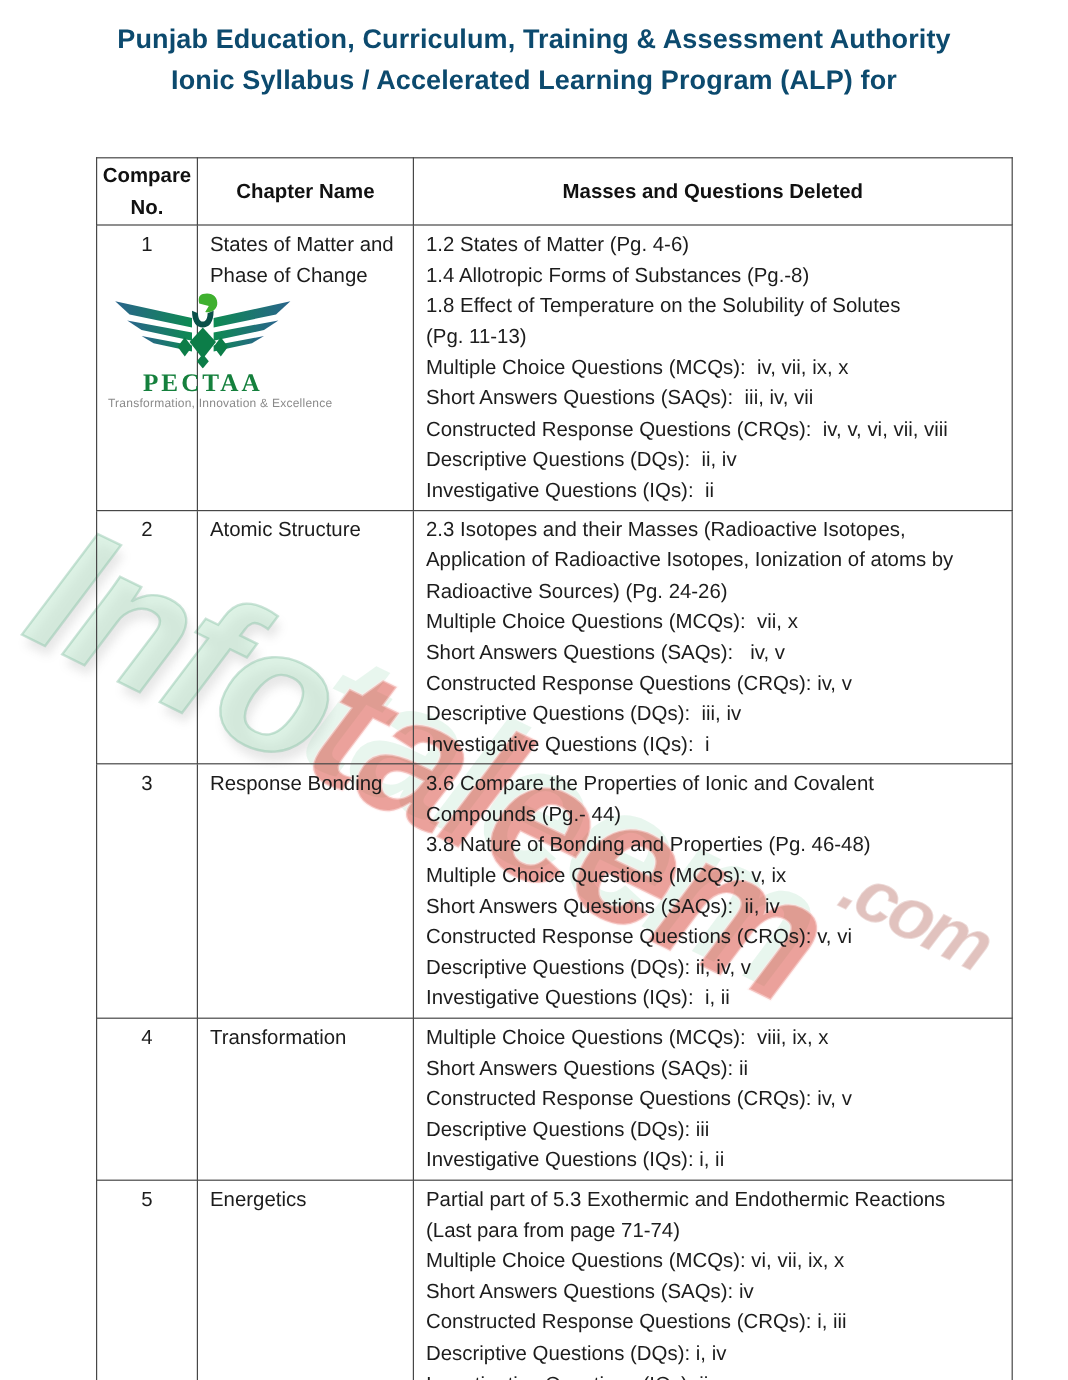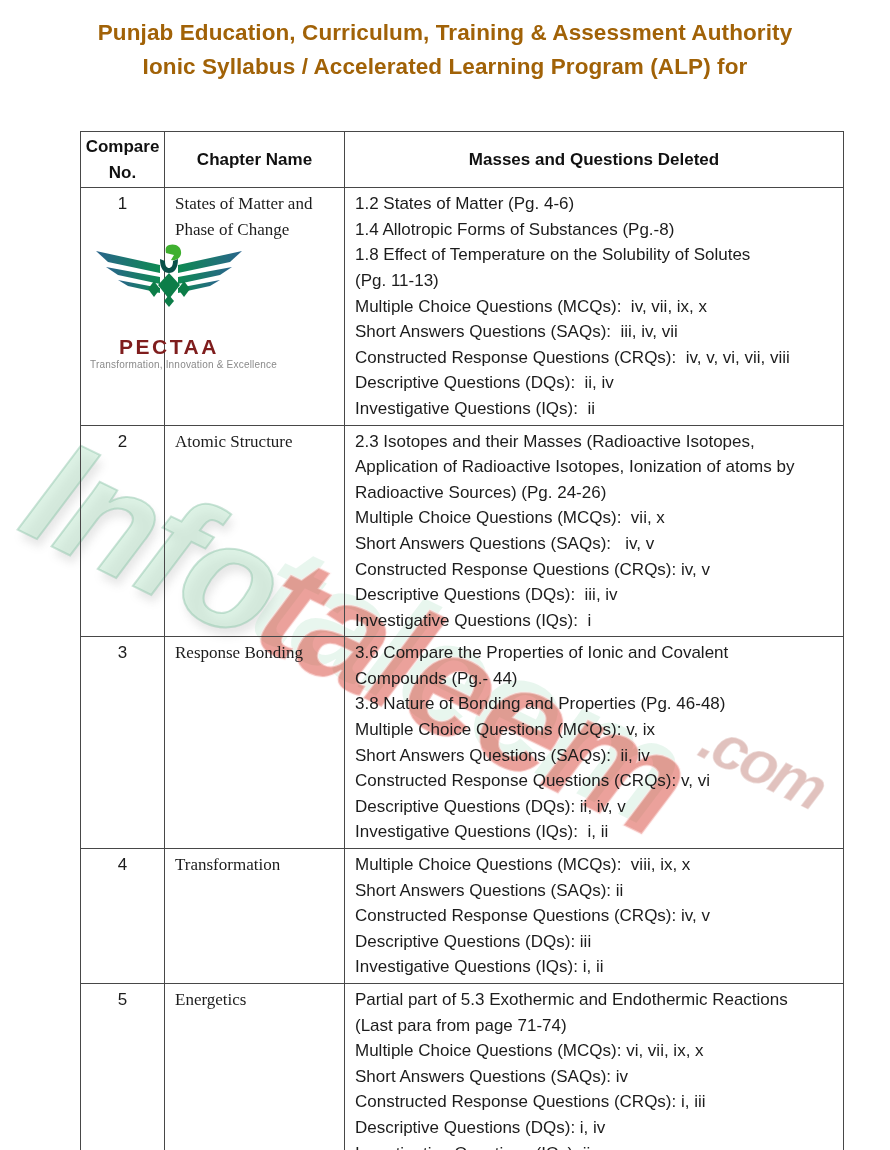--- a/index.html
+++ b/index.html
@@ -11,21 +11,21 @@
     font-family: "Liberation Sans", sans-serif;
     color: #1c1c1c;
   }
   
   .title-block {
     position: absolute; top: 16px; left: 0; width: 890px;
     text-align: center; z-index: 4;
   }
   .title-line {
     font-size: 22.5px; font-weight: 700; line-height: 34px;
-    color: #a16207; letter-spacing: 0.1px;
+    color: #0c4a6e; letter-spacing: 0.1px;
   }
   
   .watermark {
     position: absolute; left: 82px; top: 392px;
     transform: rotate(26deg); transform-origin: left top;
     font-style: italic; font-weight: 800;
     white-space: nowrap; z-index: 1;
     pointer-events: none;
     letter-spacing: -4px;
   }
@@ -58,33 +58,32 @@
     border: 1.6px solid #474747;
     vertical-align: top;
     background: transparent;
     font-size: 17px; line-height: 25.6px;
   }
   table.syllabus th {
     font-weight: 700; text-align: center; vertical-align: middle;
     padding: 2px 4px; height: 54px; color: #111;
   }
   td.col-no { text-align: center; padding-top: 3px; }
-  td.col-name { padding: 3px 6px 3px 10px; white-space: pre-wrap; font-family: Liberation Serif, serif; }
+  td.col-name { padding: 3px 6px 3px 10px; white-space: pre-wrap; }
   td.col-topics { padding: 3px 4px 3px 10px; white-space: pre-wrap; }
   
   .logo {
     position: absolute; left: 90px; top: 243px;
     width: 158px; z-index: 3; text-align: center;
   }
   .logo svg { display: block; margin: 0 auto; }
   .logo-text {
-    font-size: 21px; font-weight: 800; color: #7f1d1d;
+    font-size: 21px; font-weight: 800; color: #15803d;
     letter-spacing: 2.5px; line-height: 24px;
-    font-family: Liberation Sans, sans-serif;
-    margin-top: 28px;
+    font-family: Liberation Serif, serif;
   }
   .logo-tagline {
     font-size: 10px; color: #8a8a8a; line-height: 12px;
     letter-spacing: 0.2px; white-space: nowrap;
   }
 </style>
 </head>
 <body>
 
 <div class="watermark">

